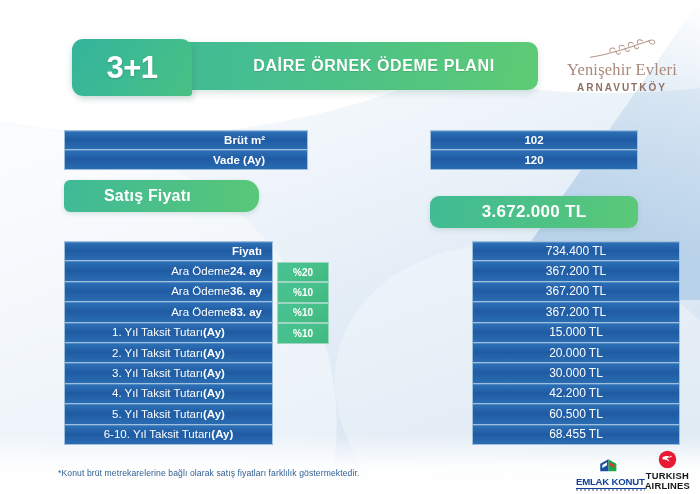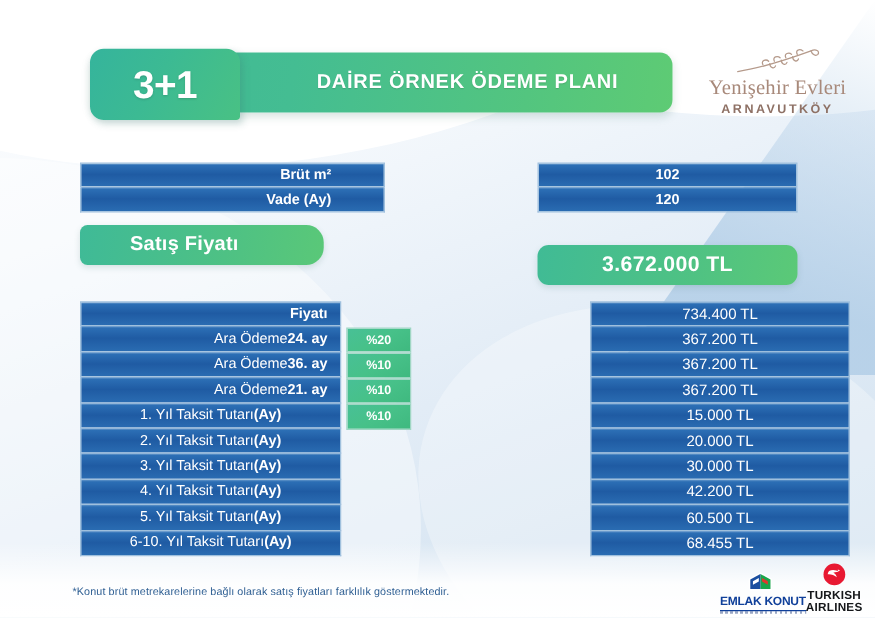--- a/index.html
+++ b/index.html
@@ -354,21 +354,21 @@
     <div class="plan-row">
       <div class="bluerow right">
         <span>Ara Ödeme </span>
         <span style="font-weight: bold;">36. ay</span>
       </div>
       <div class="pct">%10</div>
     </div>
     <div class="plan-row">
       <div class="bluerow right">
         <span>Ara Ödeme </span>
-        <span style="font-weight: bold;">21. ay</span>
+        <span style="font-weight: bold;">83. ay</span>
       </div>
       <div class="pct">%10</div>
     </div>
     <div class="plan-row">
       <div class="bluerow">
         <span>1. Yıl Taksit Tutarı </span>
         <span style="font-weight: bold;">(Ay)</span>
       </div>
     </div>
     <div class="plan-row">

